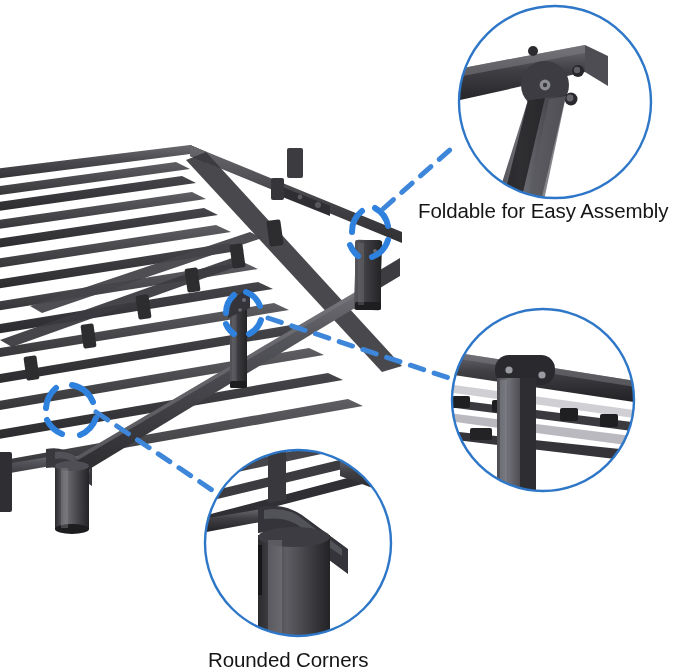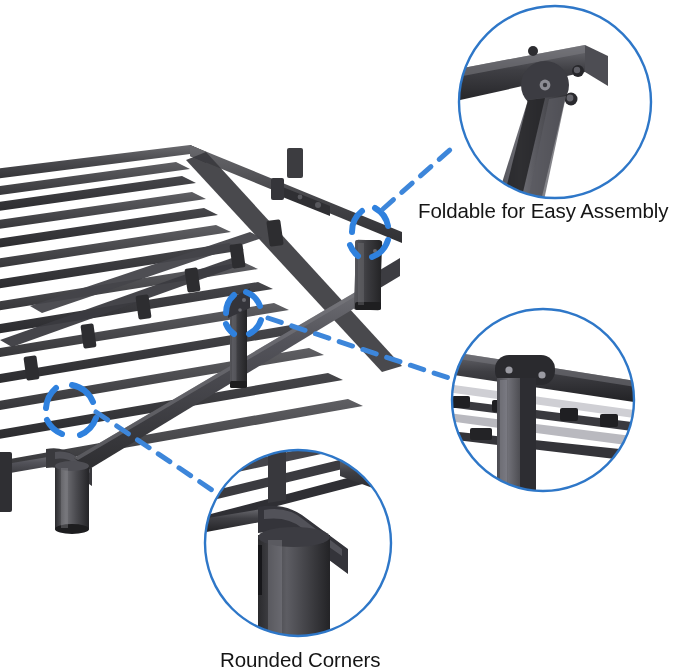--- a/index.html
+++ b/index.html
@@ -13,21 +13,21 @@
   .callout-label{
     position:absolute;
     color:#151515;
     font-size:20.5px;
     letter-spacing:-0.1px;
     white-space:nowrap;
     font-weight:400;
   }
   #label-foldable{left:418px;top:199px;}
   #label-middle-leg{left:428px;top:508px;}
-  #label-rounded{left:220px;top:648px;}
+  #label-rounded{left:208px;top:648px;}
 </style>
 </head>
 <body>
 
 <div class="stage">
 
   <svg class="layer" id="bed-layer" viewBox="0 0 679 672">
     <defs>
       <linearGradient id="gTopRail" x1="0" y1="0" x2="0" y2="1">
         <stop offset="0" stop-color="#6a6a6e"></stop>

